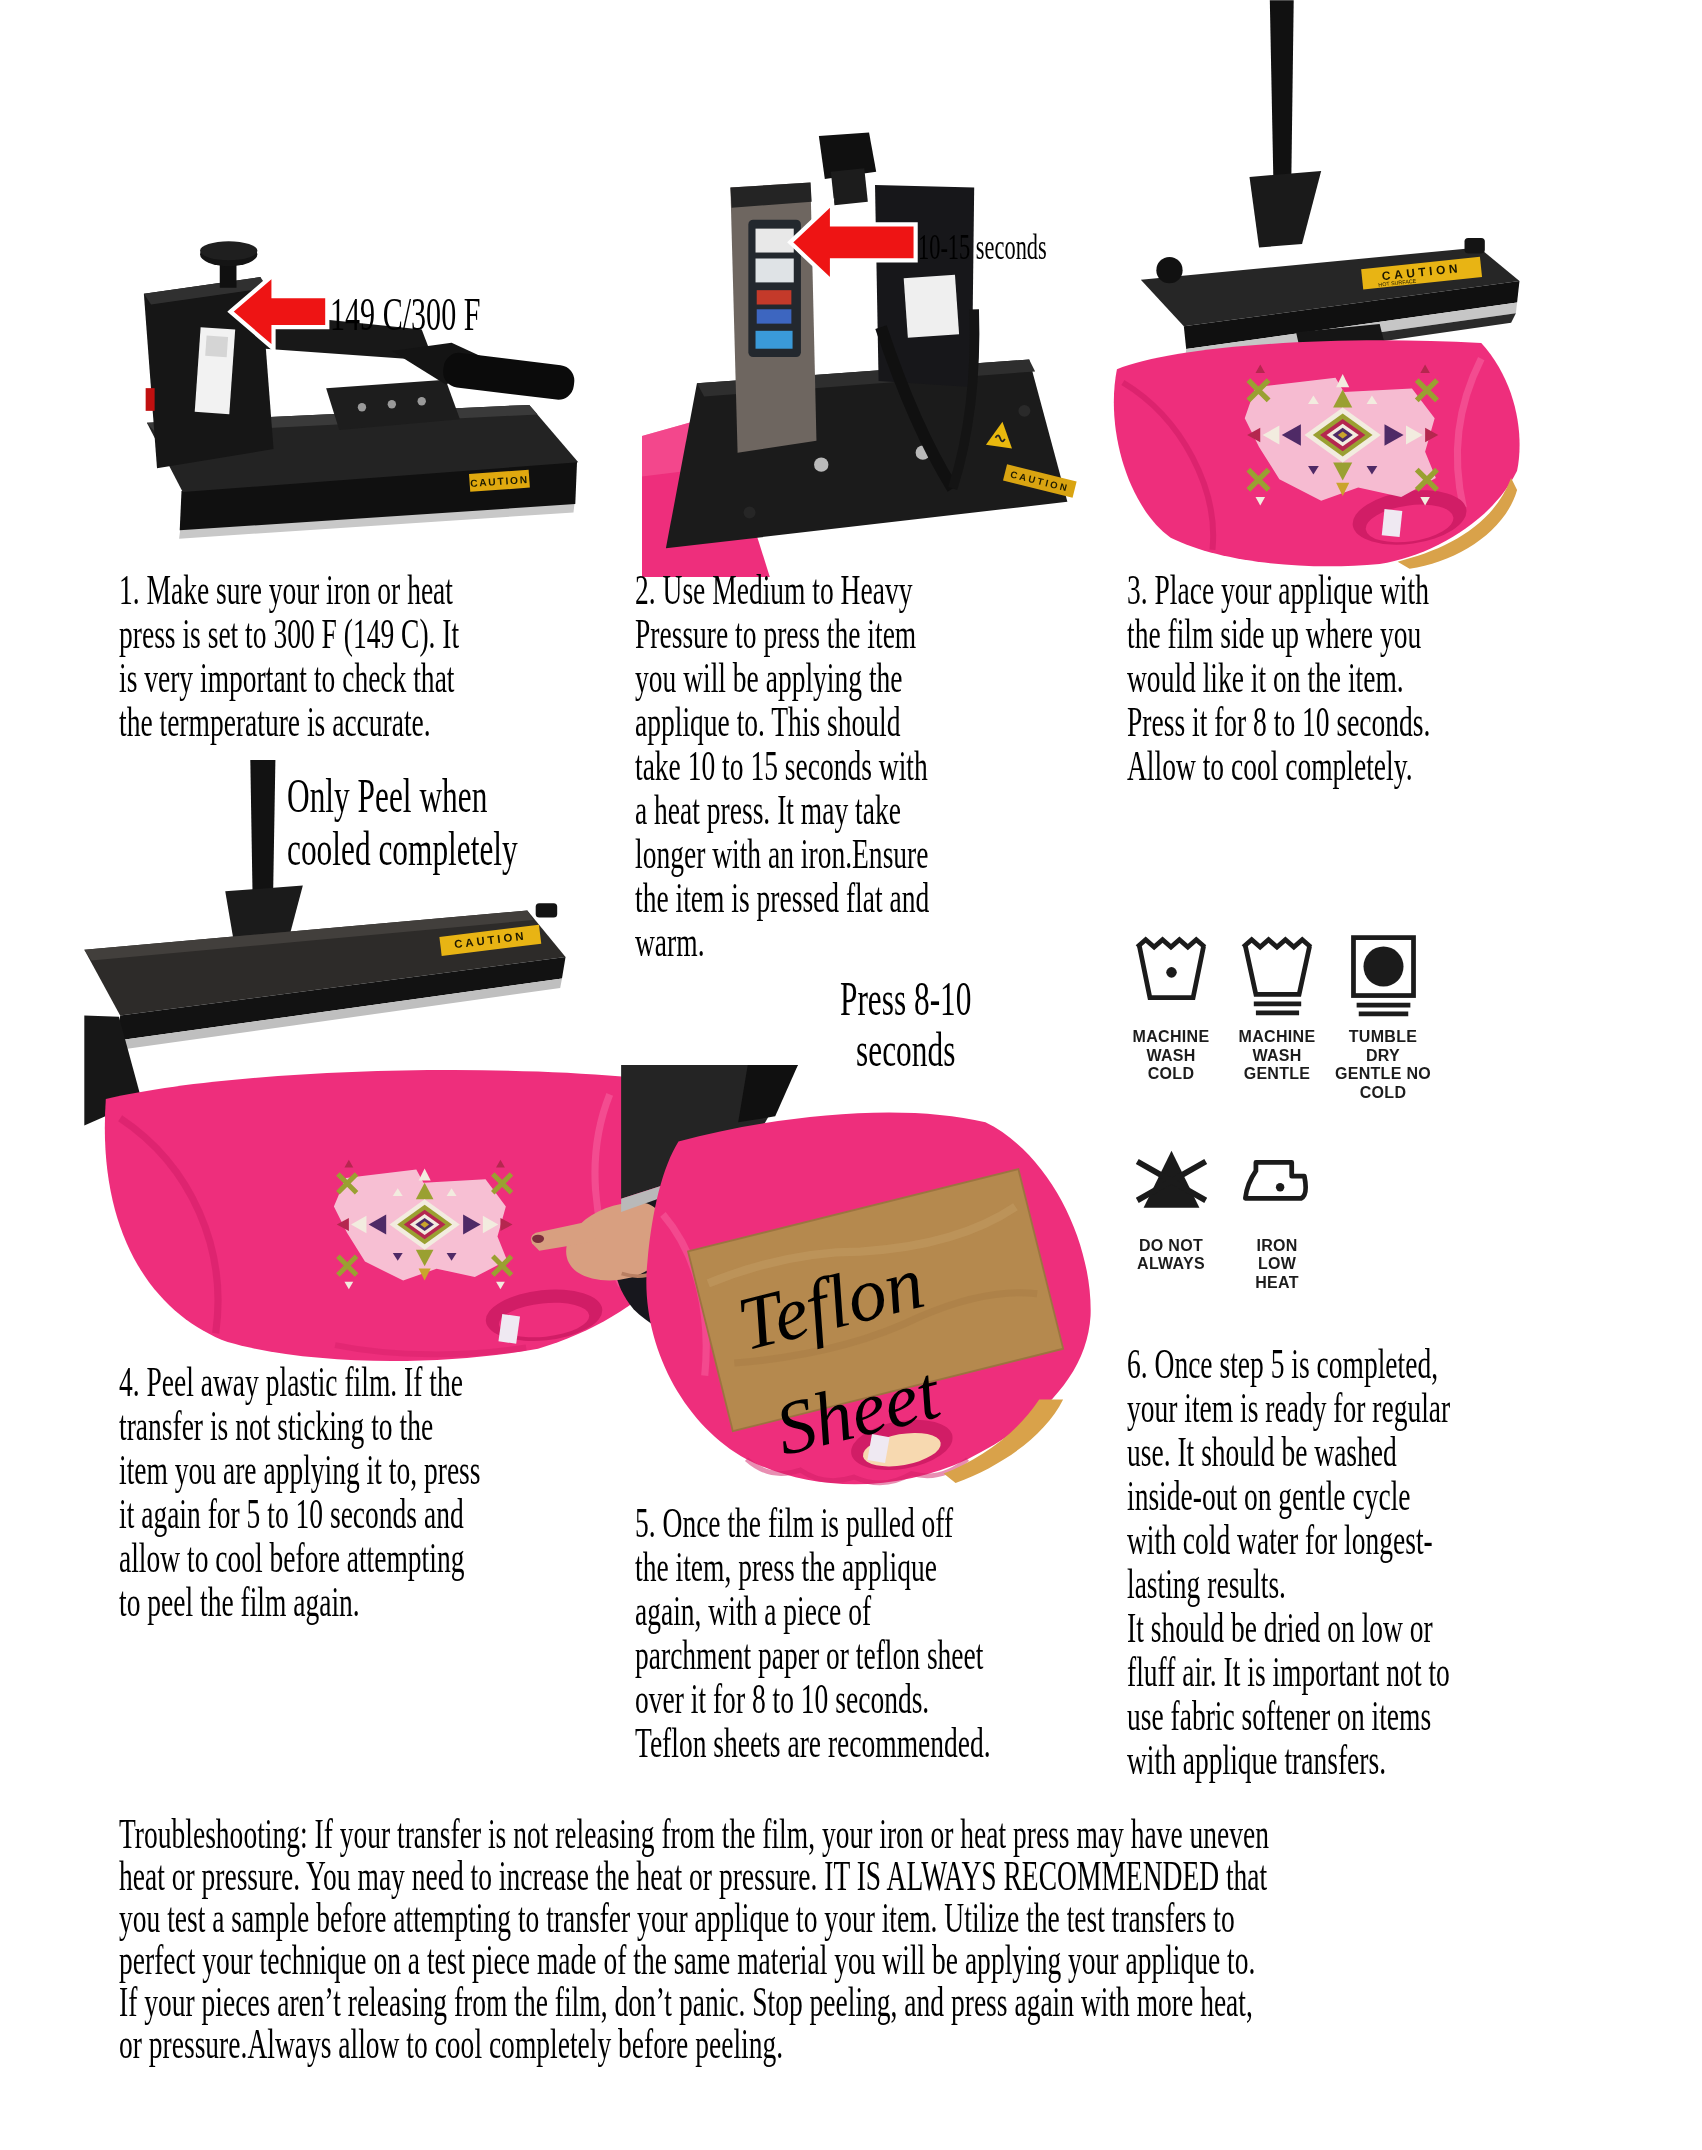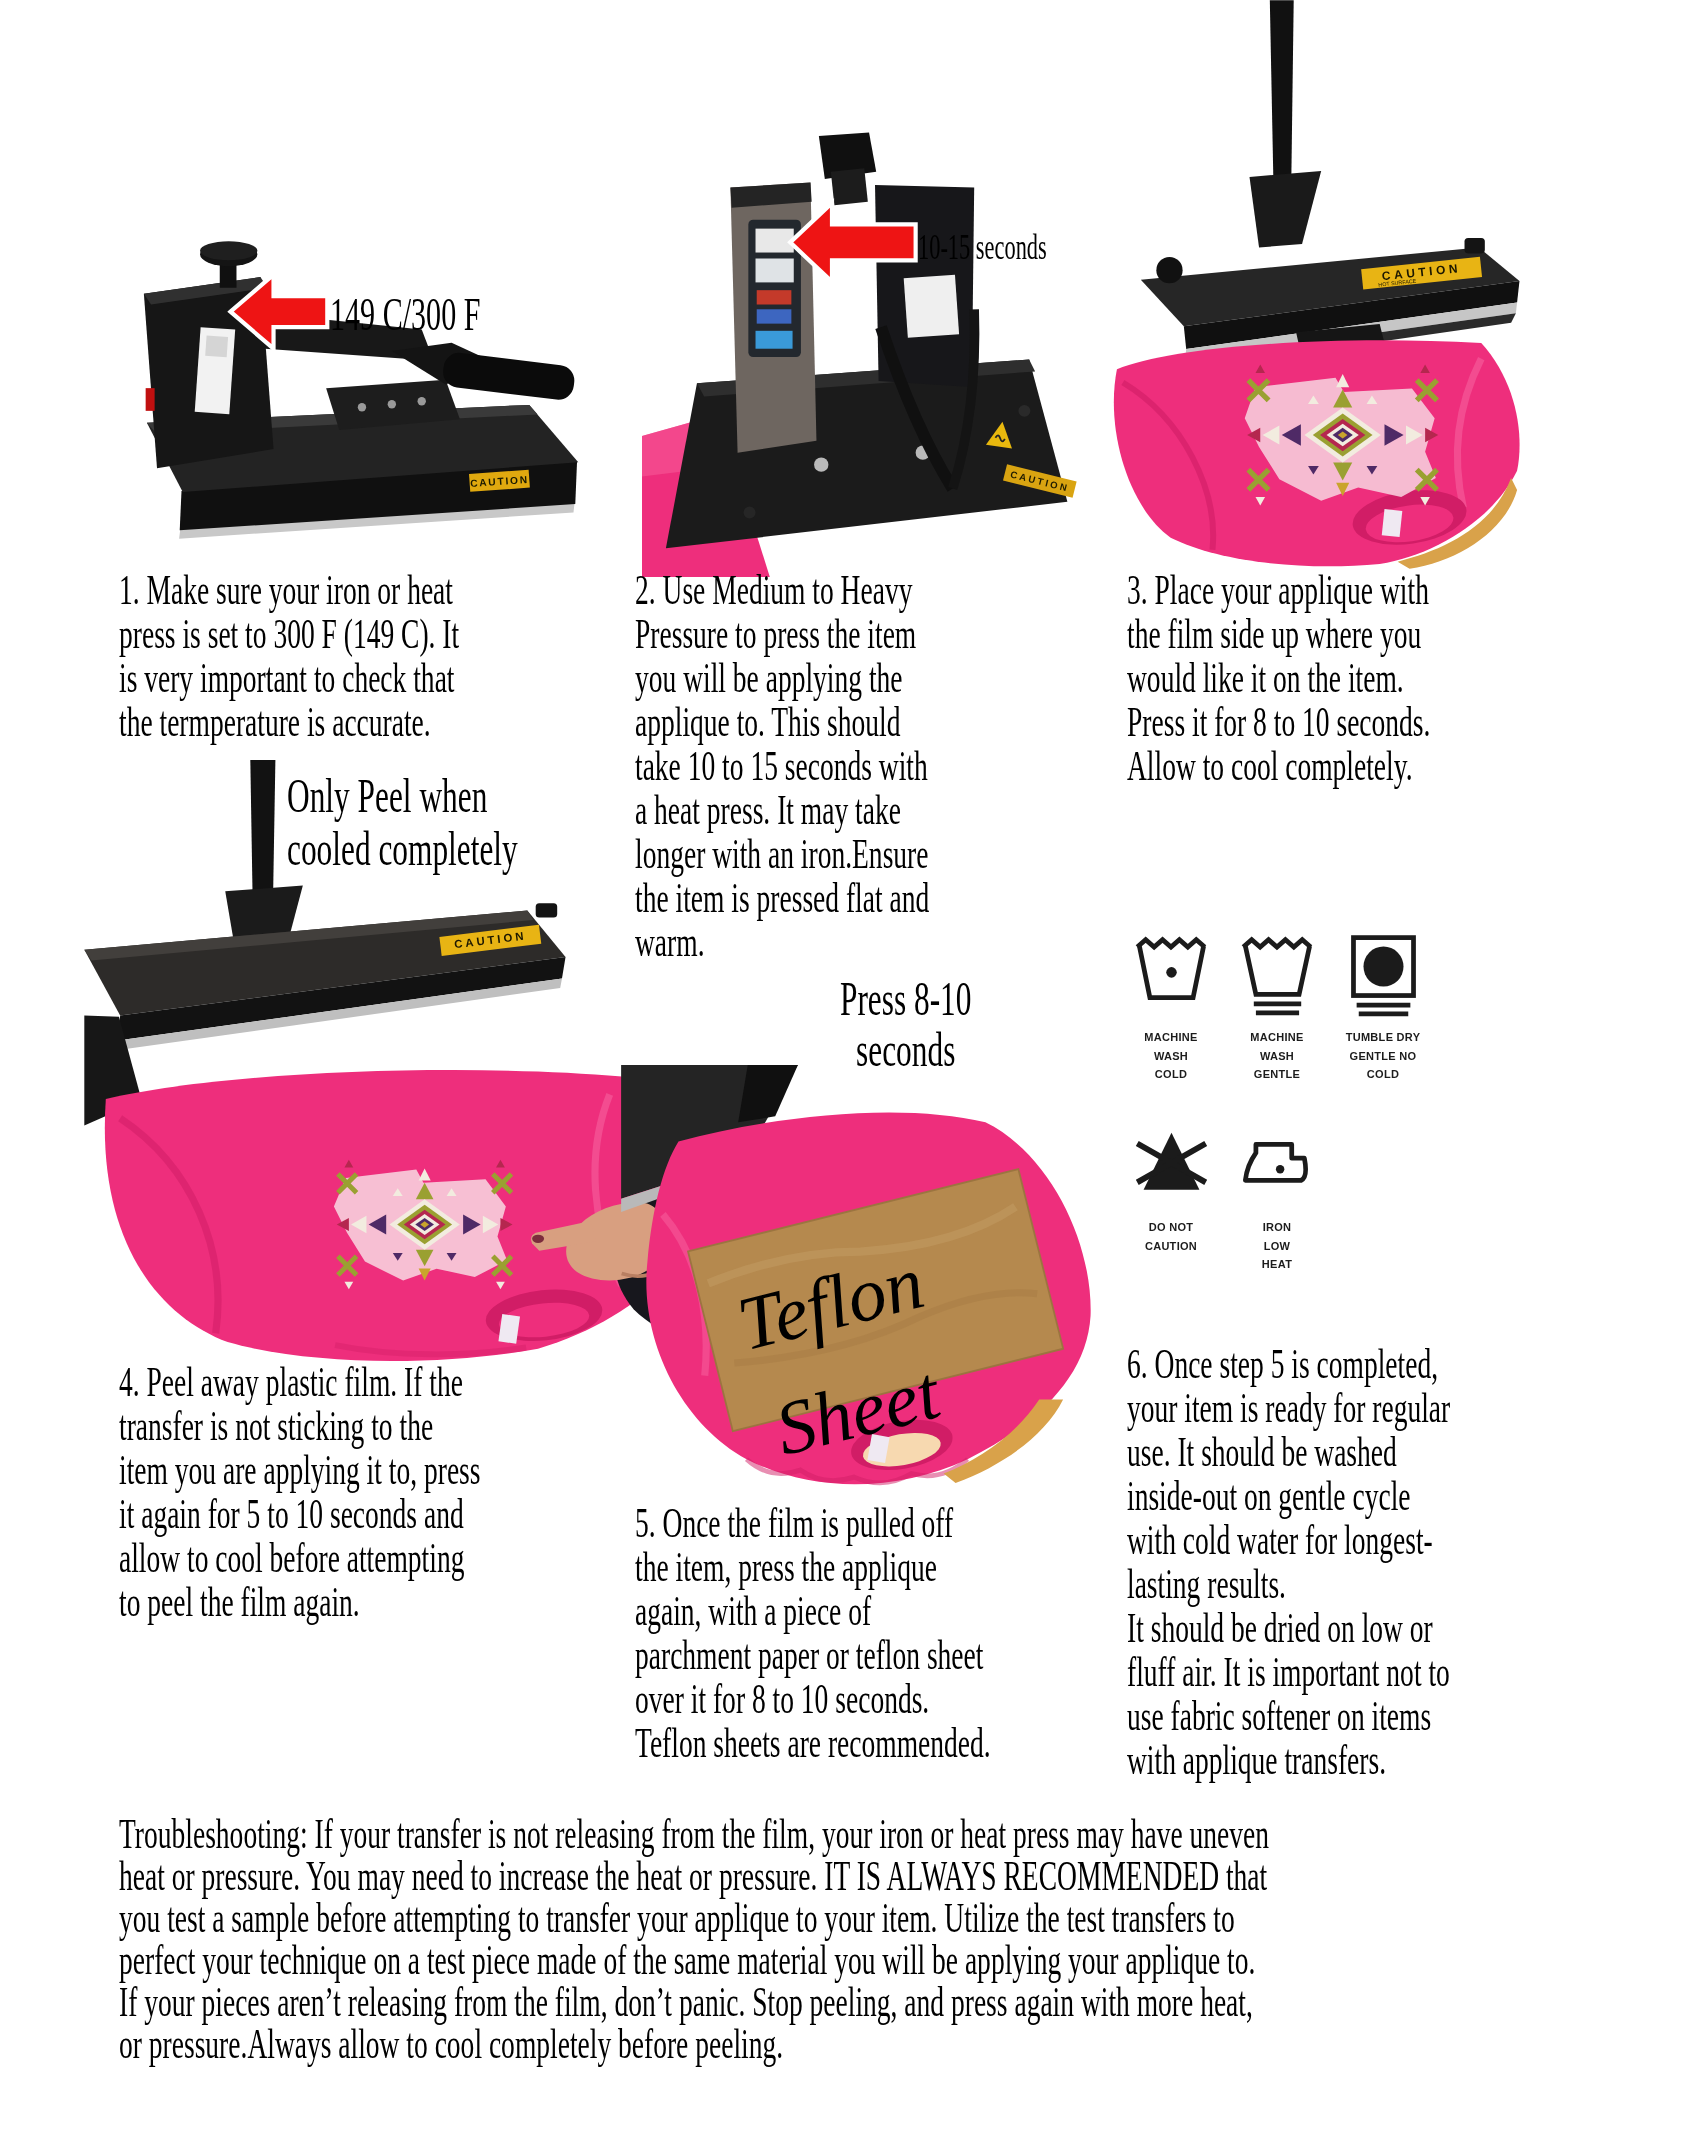--- a/index.html
+++ b/index.html
@@ -35,21 +35,21 @@
     font-size:43px; line-height:42px; white-space:pre-line; width:2449px;
   }
   .care-grid {
     position:absolute; left:1118px; top:930px; z-index:2;
     display:grid; grid-template-columns:repeat(3,106px); row-gap:36px;
   }
   .care-cell { display:flex; flex-direction:column; align-items:center; gap:8.4px; }
   .care-cell svg { width:79px; height:90px; flex:0 0 auto; }
   .care-label {
     font-family:"Liberation Sans", sans-serif; font-weight:bold;
-    font-size:11px; line-height:18.5px; letter-spacing:0.3px; text-align:center;
+    font-size:16px; line-height:18.5px; letter-spacing:0.3px; text-align:center;
     white-space:pre-line; color:#1c1c1c;
   }
 </style>
 </head>
 <body>
 
 <div class="page">
 
   <svg width="0" height="0" style="position:absolute" aria-hidden="true">
     <defs>
@@ -328,21 +328,21 @@
       <div class="care-label">TUMBLE DRY
 GENTLE NO
 COLD</div>
     </div>
     <div class="care-cell">
       <svg viewBox="0 0 150 170">
         <polygon points="75,24 22,132 128,132" fill="#1b1b1b"></polygon>
         <path d="M10,44 L140,118 M140,44 L10,118" stroke="#1b1b1b" stroke-width="11" fill="none"></path>
       </svg>
       <div class="care-label">DO NOT
-CAUTION</div>
+ALWAYS</div>
     </div>
     <div class="care-cell">
       <svg viewBox="0 0 150 170">
         <path d="M34,46 L102,46 L102,72 L126,72 Q133,108 120,114 L14,114 Q17,86 34,62 Z" stroke="#1b1b1b" stroke-width="9" fill="none" stroke-linejoin="round"></path>
         <circle cx="80" cy="93" r="8" fill="#1b1b1b"></circle>
       </svg>
       <div class="care-label">IRON
 LOW
 HEAT</div>
     </div>

